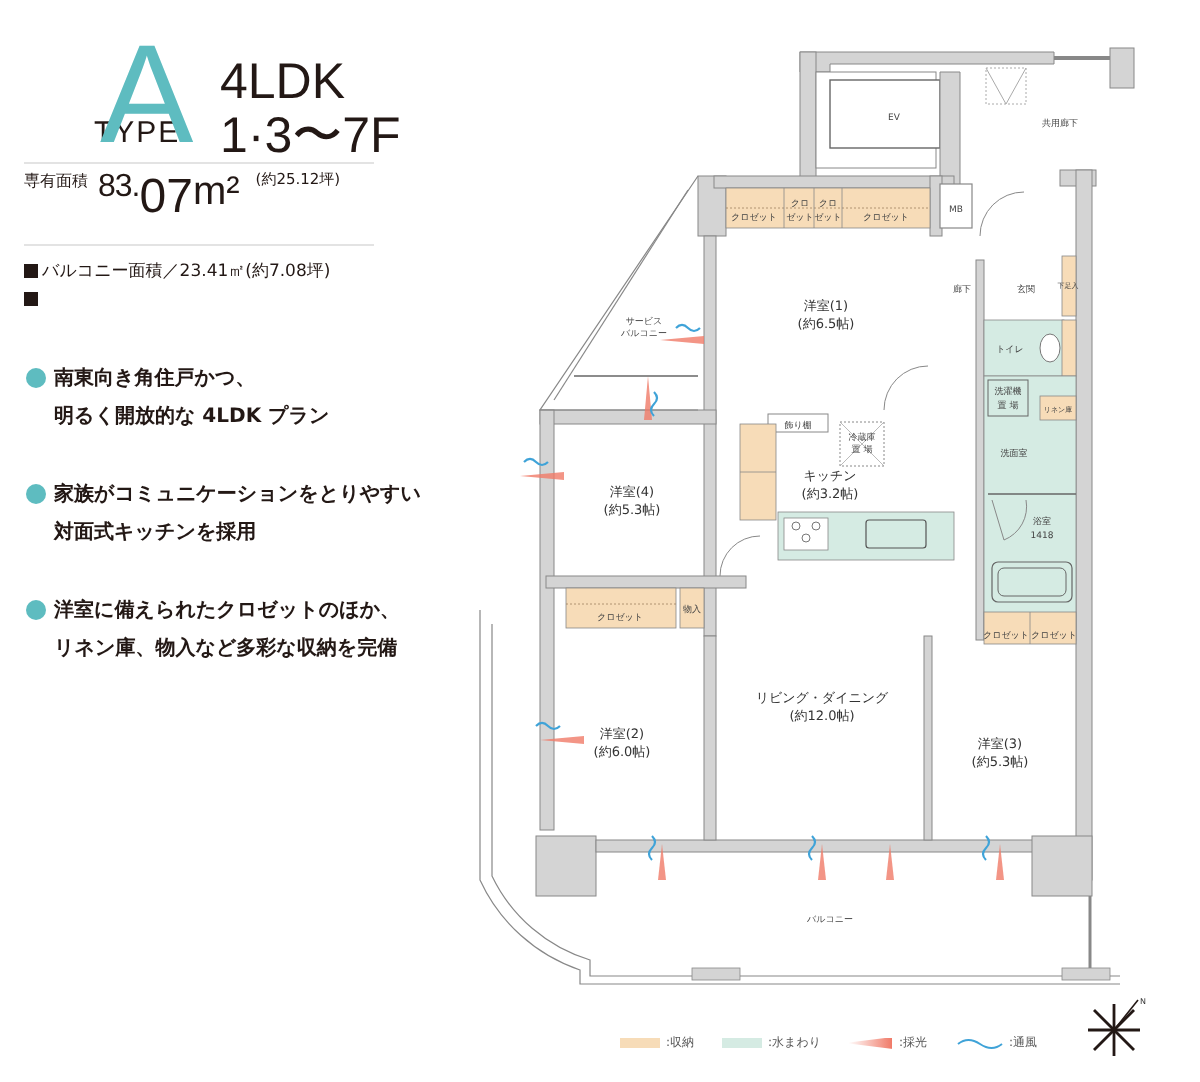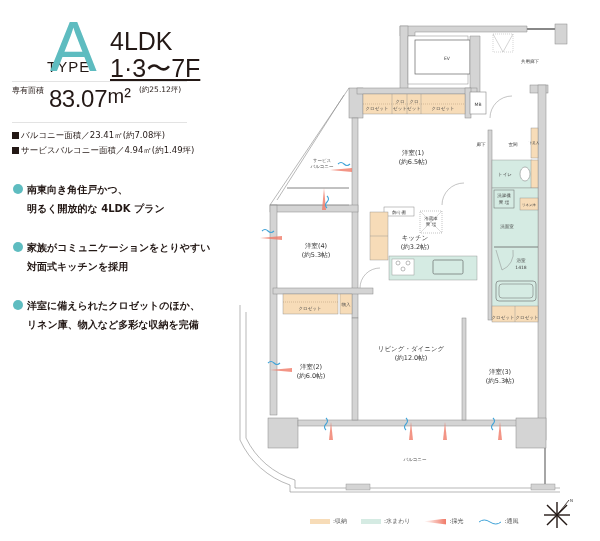--- a/index.html
+++ b/index.html
@@ -3,25 +3,25 @@
 <meta charset="utf-8">
 <style>
   * { box-sizing: border-box; margin: 0; padding: 0; }
   html, body { width: 600px; height: 541px; background: #ffffff; overflow: hidden; }
   body { position: relative; font-family: "DejaVu Sans", "Liberation Sans", sans-serif; color: #231815; }
 
   .header { position: absolute; left: 0; top: 0; width: 230px; height: 160px; }
   .type-label { position: absolute; left: 12px; top: 58px; font-size: 15px; letter-spacing: 1px; font-family: Liberation Sans, sans-serif; margin-left: 35px; }
   .type-letter { position: absolute; left: 50px; top: 12px; font-size: 70px; line-height: 70px; color: #5ebcc0; font-family: "Liberation Sans", sans-serif; font-weight: 300; }
   .layout-name { position: absolute; left: 110px; top: 28px; font-size: 25px; line-height: 26px; font-family: "Liberation Sans", sans-serif; }
-  .floors { position: absolute; left: 110px; top: 55px; font-size: 25px; line-height: 26px; font-family: "Liberation Sans", sans-serif; text-decoration: underline; }
+  .floors { position: absolute; left: 110px; top: 55px; font-size: 25px; line-height: 26px; font-family: "Liberation Sans", sans-serif; }
   .divider { position: absolute; left: 12px; width: 175px; height: 1px; background: #e3e3e3; }
   .area-row { position: absolute; left: 12px; top: 85px; height: 34px; display: flex; align-items: flex-start; }
   .area-label { font-size: 8px; margin-right: 5px; }
-  .area-value { font-size: 24px; font-family: "Liberation Sans", sans-serif; letter-spacing: -0.5px; }
+  .area-value { font-size: 16px; font-family: "Liberation Sans", sans-serif; letter-spacing: -0.5px; }
   .area-value-dec { font-size: 24px; font-family: "Liberation Sans", sans-serif; }
   .area-unit { font-size: 20px; font-family: "Liberation Sans", sans-serif; }
   .area-tsubo { font-size: 7.5px; margin-left: 8px; }
   .spec-line { position: absolute; left: 12px; font-size: 8.5px; white-space: nowrap; text-align: right; }
   .spec-line .sq { display: inline-block; width: 7px; height: 7px; background: #231815; margin-right: 2px; vertical-align: -0.5px; }
 
   .features { position: absolute; left: 12px; top: 180px; width: 220px; }
   .feature { position: relative; padding-left: 15px; margin-bottom: 20px; font-size: 10px; line-height: 19px; font-weight: bold; }
   .feature .dot { position: absolute; left: 1px; top: 4px; width: 10px; height: 10px; border-radius: 50%; background: #5ebcc0; }
 
@@ -50,21 +50,21 @@
   <div class="divider" style="top:81px"></div>
   <div class="area-row">
     <span class="area-label">専有面積</span>
     <span class="area-value">83.</span>
     <span class="area-value-dec">07</span>
     <span class="area-unit">m²</span>
     <span class="area-tsubo">(約25.12坪)</span>
   </div>
   <div class="divider" style="top:122px"></div>
   <div class="spec-line" style="top:130px"><span class="sq"></span><span>バルコニー面積／23.41㎡(約7.08坪)</span></div>
-  <div class="spec-line" style="top:145px"><span class="sq"></span><span>サービスバルコニー面積／4.94㎡(約1.49坪)</span></div>
+  <div class="spec-line" style="top:145px"><span class="sq"></span></div>
 </div>
 
 <div class="features">
   <div class="feature">
     <span class="dot"></span>
     <div>南東向き角住戸かつ、</div>
     <div>明るく開放的な 4LDK プラン</div>
   </div>
   <div class="feature">
     <span class="dot"></span>

